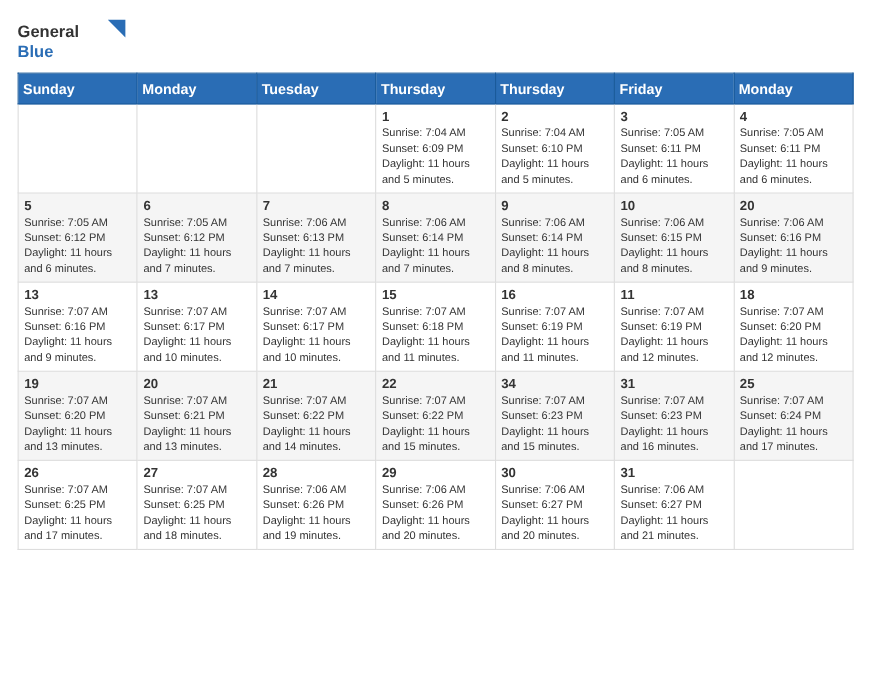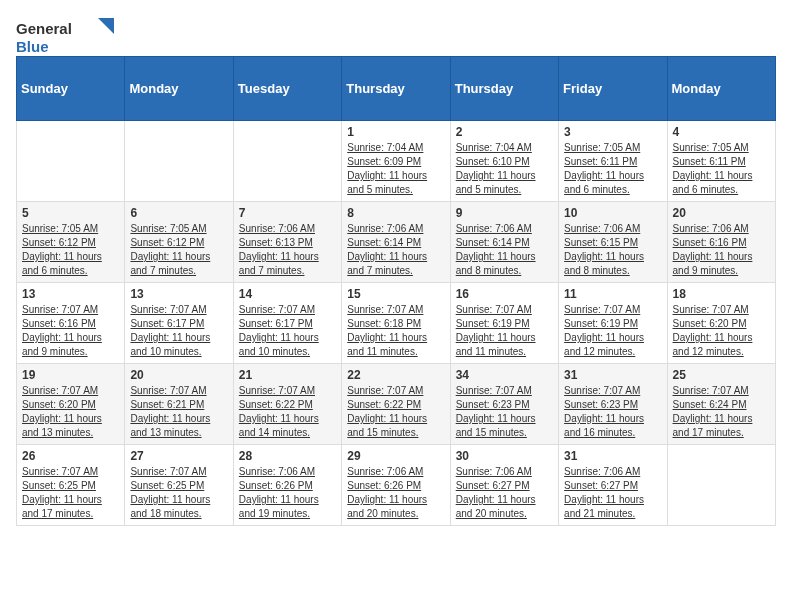--- a/index.html
+++ b/index.html
@@ -7,20 +7,21 @@
       font-family: Arial, sans-serif;
       background: #fff;
       width: 792px;
       min-height: 612px;
       padding: 16px;
     }
     .header {
       display: flex;
       justify-content: space-between;
       align-items: center;
+      margin-bottom: 10px;
     }
     .logo {
       display: flex;
       align-items: center;
       gap: 4px;
     }
     .title-block {
       text-align: right;
     }
     .month-title {
@@ -35,21 +36,21 @@
     .calendar {
       width: 100%;
       border-collapse: collapse;
       border: 1px solid #ccc;
     }
     .calendar th {
       background-color: #2a6db5;
       color: #fff;
       font-size: 13px;
       font-weight: bold;
-      padding: 24px 4px;
+      padding: 6px 4px;
       text-align: left;
       border: 1px solid #1a5a9a;
     }
     .calendar td {
       vertical-align: top;
       padding: 4px 5px;
       font-size: 10.5px;
       color: #333;
       border: 1px solid #ddd;
       width: 108px;
@@ -64,21 +65,20 @@
     .day-number {
       font-weight: bold;
       font-size: 12px;
       margin-bottom: 2px;
       display: block;
     }
     .day-info {
       font-size: 10px;
       line-height: 1.4;
       color: #333;
-      text-decoration: underline;
     }
     .empty-cell {
       background-color: #f9f9f9;
     }
   </style>
 </head>
 <body>
 
 <div class="header">
   <div class="logo">

